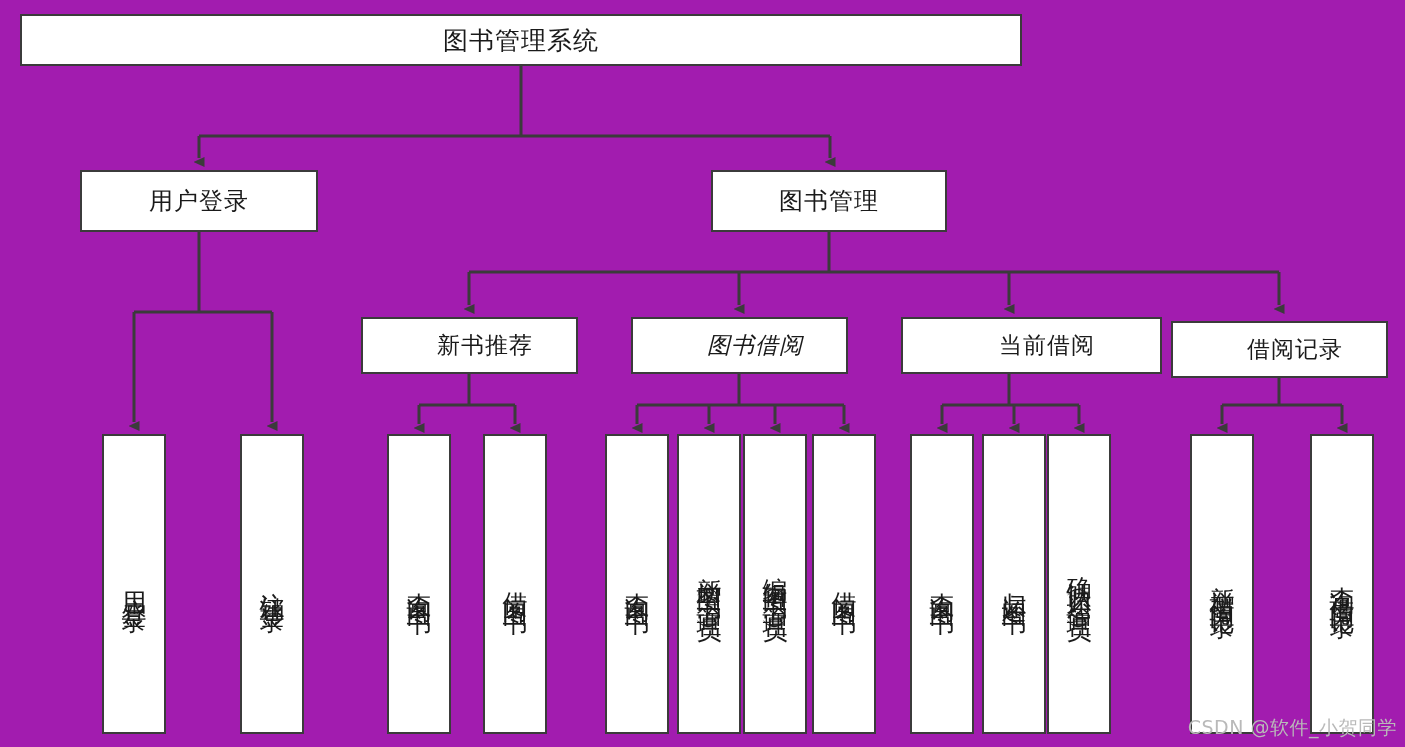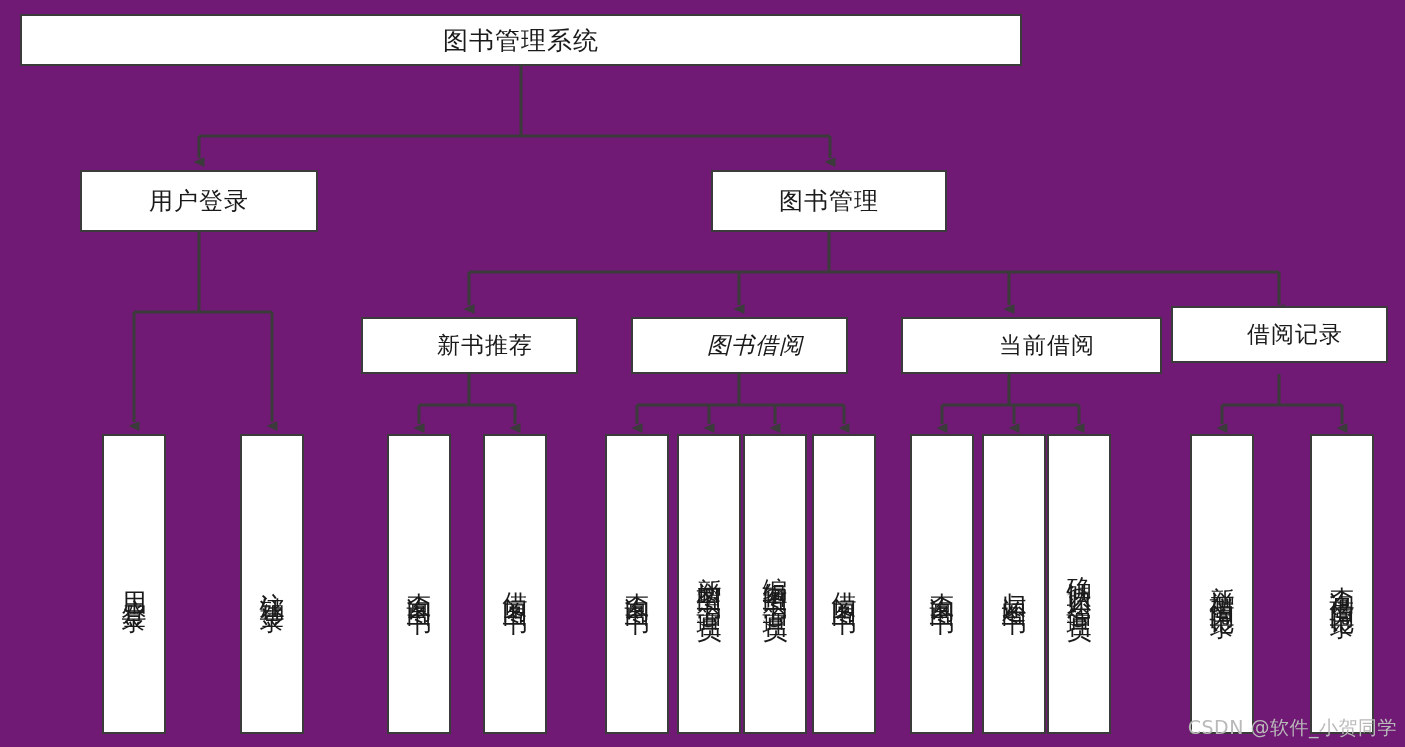--- a/index.html
+++ b/index.html
@@ -8,21 +8,21 @@
     padding: 0;
     background: #ffffff;
   }
   body {
     font-family: "DejaVu Sans", "Liberation Sans", sans-serif;
   }
   #canvas {
     position: relative;
     width: 1405px;
     height: 747px;
-    background: #701a75;
+    background: #a21caf;
     overflow: hidden;
   }
   #wires {
     position: absolute;
     left: 0;
     top: 0;
     width: 1405px;
     height: 747px;
     pointer-events: none;
   }
@@ -140,21 +140,21 @@
 
   <div class="node lvl3" style="left:361px; top:317px; width:217px; height:57px;">
     <span class="htext">新书推荐</span>
   </div>
   <div class="node lvl3" style="left:631px; top:317px; width:217px; height:57px;font-style:italic;">
     <span class="htext">图书借阅</span>
   </div>
   <div class="node lvl3" style="left:901px; top:317px; width:261px; height:57px;">
     <span class="htext">当前借阅</span>
   </div>
-  <div class="node lvl3" style="left:1171px; top:306px; width:217px; height:57px;">
+  <div class="node lvl3" style="left:1171px; top:321px; width:217px; height:57px;">
     <span class="htext">借阅记录</span>
   </div>
 
   <div class="node leaf" style="left:102px; top:434px; width:64px; height:300px;">
     <span class="vtext">用户登录</span>
   </div>
   <div class="node leaf" style="left:240px; top:434px; width:64px; height:300px;">
     <span class="vtext">注销登录</span>
   </div>
 

